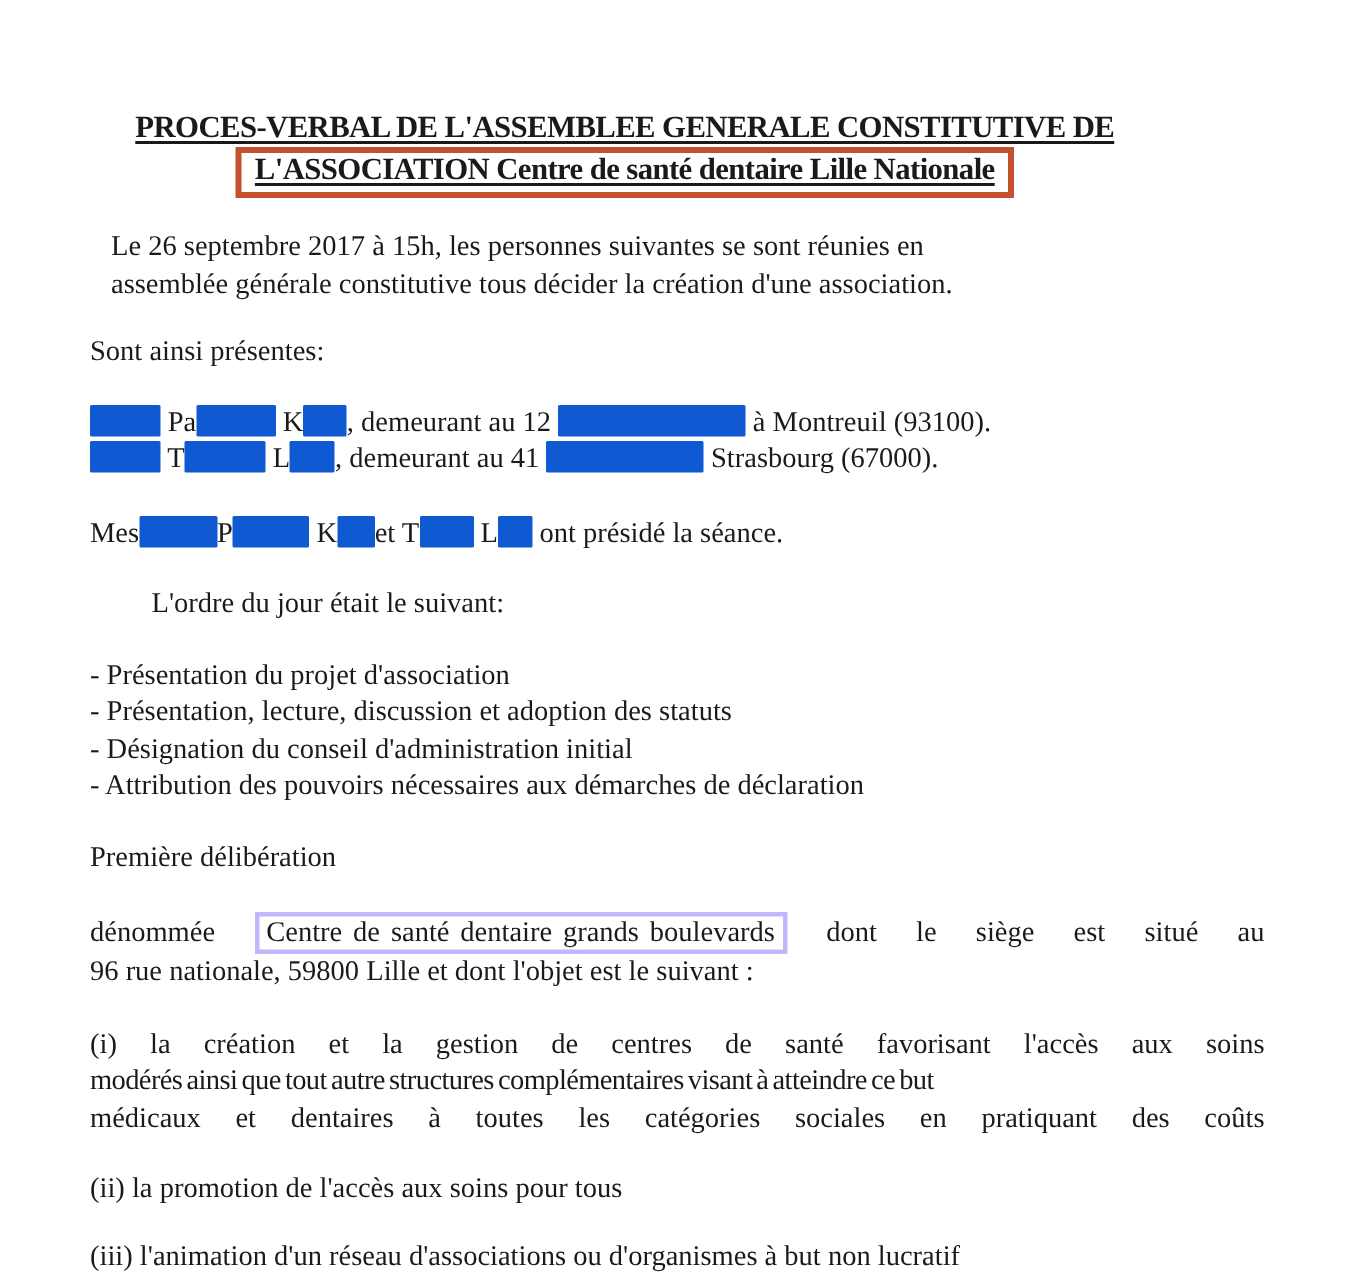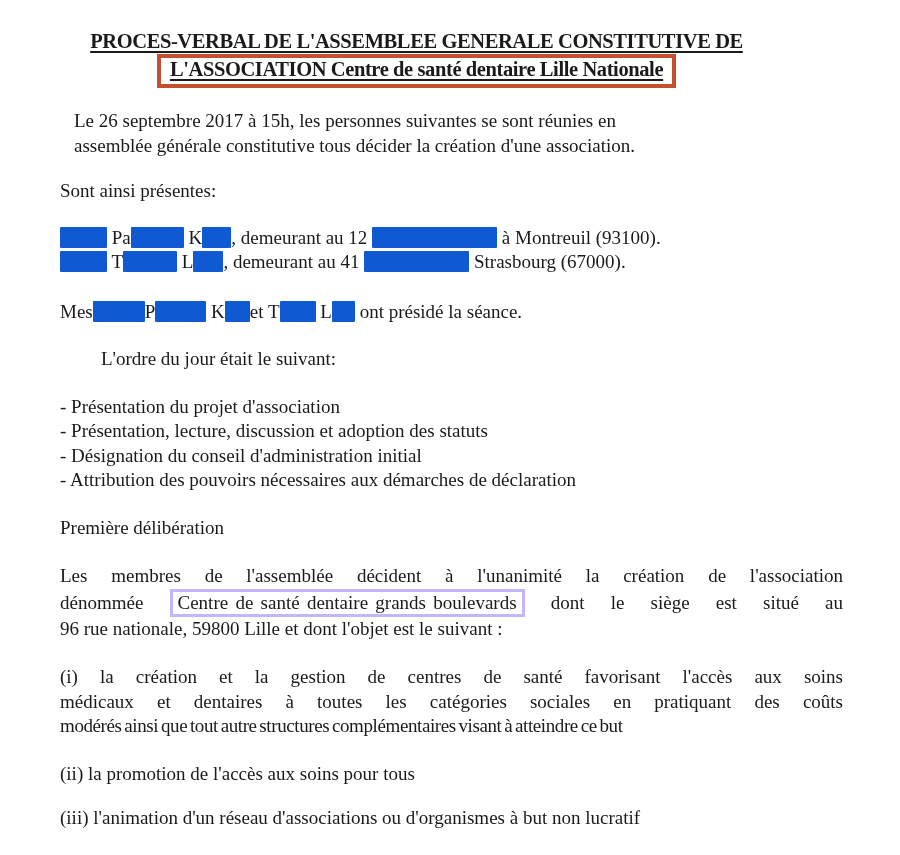--- a/index.html
+++ b/index.html
@@ -8,21 +8,21 @@
     background: #ffffff;
   }
   body {
     width: 900px;
     height: 855px;
     overflow: hidden;
     font-family: "Liberation Serif", "DejaVu Serif", serif;
     color: #1a1a1a;
   }
   .page {
-    padding: 30px 57px 0 60px;
+    padding: 74px 57px 0 60px;
     box-sizing: border-box;
     width: 900px;
     height: 855px;
     overflow: hidden;
   }
   .line {
     line-height: 24.5px;
     font-size: 19px;
     white-space: normal;
   }
@@ -133,28 +133,27 @@
   <div class="line mt-agendal">L'ordre du jour était le suivant:</div>
   <div class="mt-agendai">
     <div class="line">- Présentation du projet d'association</div>
     <div class="line">- Présentation, lecture, discussion et adoption des statuts</div>
     <div class="line">- Désignation du conseil d'administration initial</div>
     <div class="line">- Attribution des pouvoirs nécessaires aux démarches de déclaration</div>
   </div>
 
   <div class="line heading mt-heading">Première délibération</div>
   <div class="mt-membres">
-    <div class="line jl">Les membres de l'assemblée décident à l'unanimité la création de l'association</div>
     <div class="line jl"><span>dénommée</span>
 <span class="red-inline"><span>Centre de santé dentaire grands boulevards</span></span>
 <span>dont le siège est situé au</span></div>
     <div class="line">96 rue nationale, 59800 Lille et dont l'objet est le suivant :</div>
   </div>
 
   <div class="mt-obj1">
     <div class="line jl">(i) la création et la gestion de centres de santé favorisant l'accès aux soins</div>
+    <div class="line tight">modérés ainsi que tout autre structures complémentaires visant à atteindre ce but</div>
     <div class="line jl">médicaux et dentaires à toutes les catégories sociales en pratiquant des coûts</div>
-    <div class="line tight">modérés ainsi que tout autre structures complémentaires visant à atteindre ce but</div>
   </div>
   <div class="line mt-obj2">(ii) la promotion de l'accès aux soins pour tous</div>
   <div class="line mt-obj3">(iii) l'animation d'un réseau d'associations ou d'organismes à but non lucratif</div>
 
 </div>
 
 </body></html>

